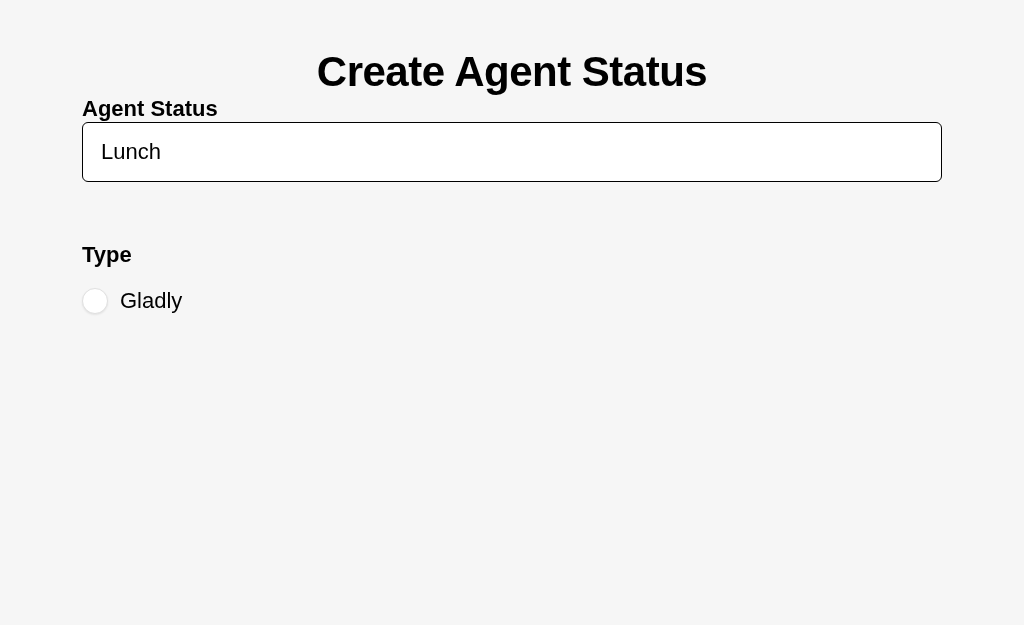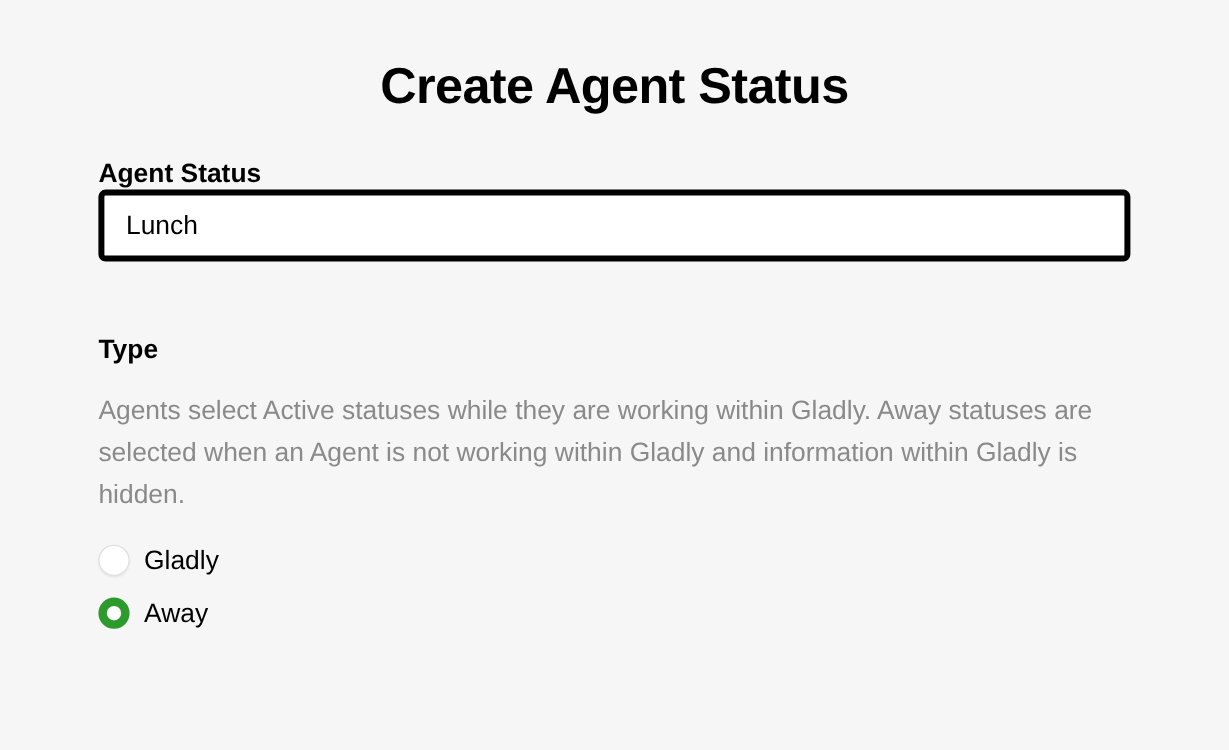--- a/index.html
+++ b/index.html
@@ -15,36 +15,35 @@
       overflow: hidden;
     }
     .container {
       padding: 48px 82px 0 82px;
     }
     .page-title {
       font-size: 42px;
       font-weight: 800;
       color: #000;
       text-align: center;
-      margin-bottom: 36px;
       letter-spacing: -0.5px;
     }
     .field-label {
       font-size: 22px;
       font-weight: 700;
       color: #000;
     }
     .text-input {
       width: 100%;
       height: 60px;
       padding: 0 18px;
       font-size: 22px;
       color: #000;
       background: #fff;
-      border: 5px solid #000000;
+      border: 1px solid #000000;
       border-radius: 6px;
       outline: none;
       font-family: inherit;
     }
     .section-gap {
       height: 60px;
     }
     .type-label {
       font-size: 22px;
       font-weight: 700;
@@ -93,25 +92,20 @@
 
 <div class="container">
   <h1 class="page-title">Create Agent Status</h1>
 
   <div class="field-label">Agent Status</div>
   <input type="text" class="text-input" value="Lunch" style="">
 
   <div class="section-gap"></div>
 
   <div class="type-label">Type</div>
-  <div class="type-description">Agents select Active statuses while they are working within Gladly. Away statuses are selected when an Agent is not working within Gladly and information within Gladly is hidden.</div>
 
   <div class="radio-group">
     <div class="radio-option">
       <div class="radio-circle unselected"></div>
       <span class="radio-label">Gladly</span>
     </div>
-    <div class="radio-option">
-      <div class="radio-circle selected"></div>
-      <span class="radio-label">Away</span>
-    </div>
   </div>
 </div>
 
 </body></html>

